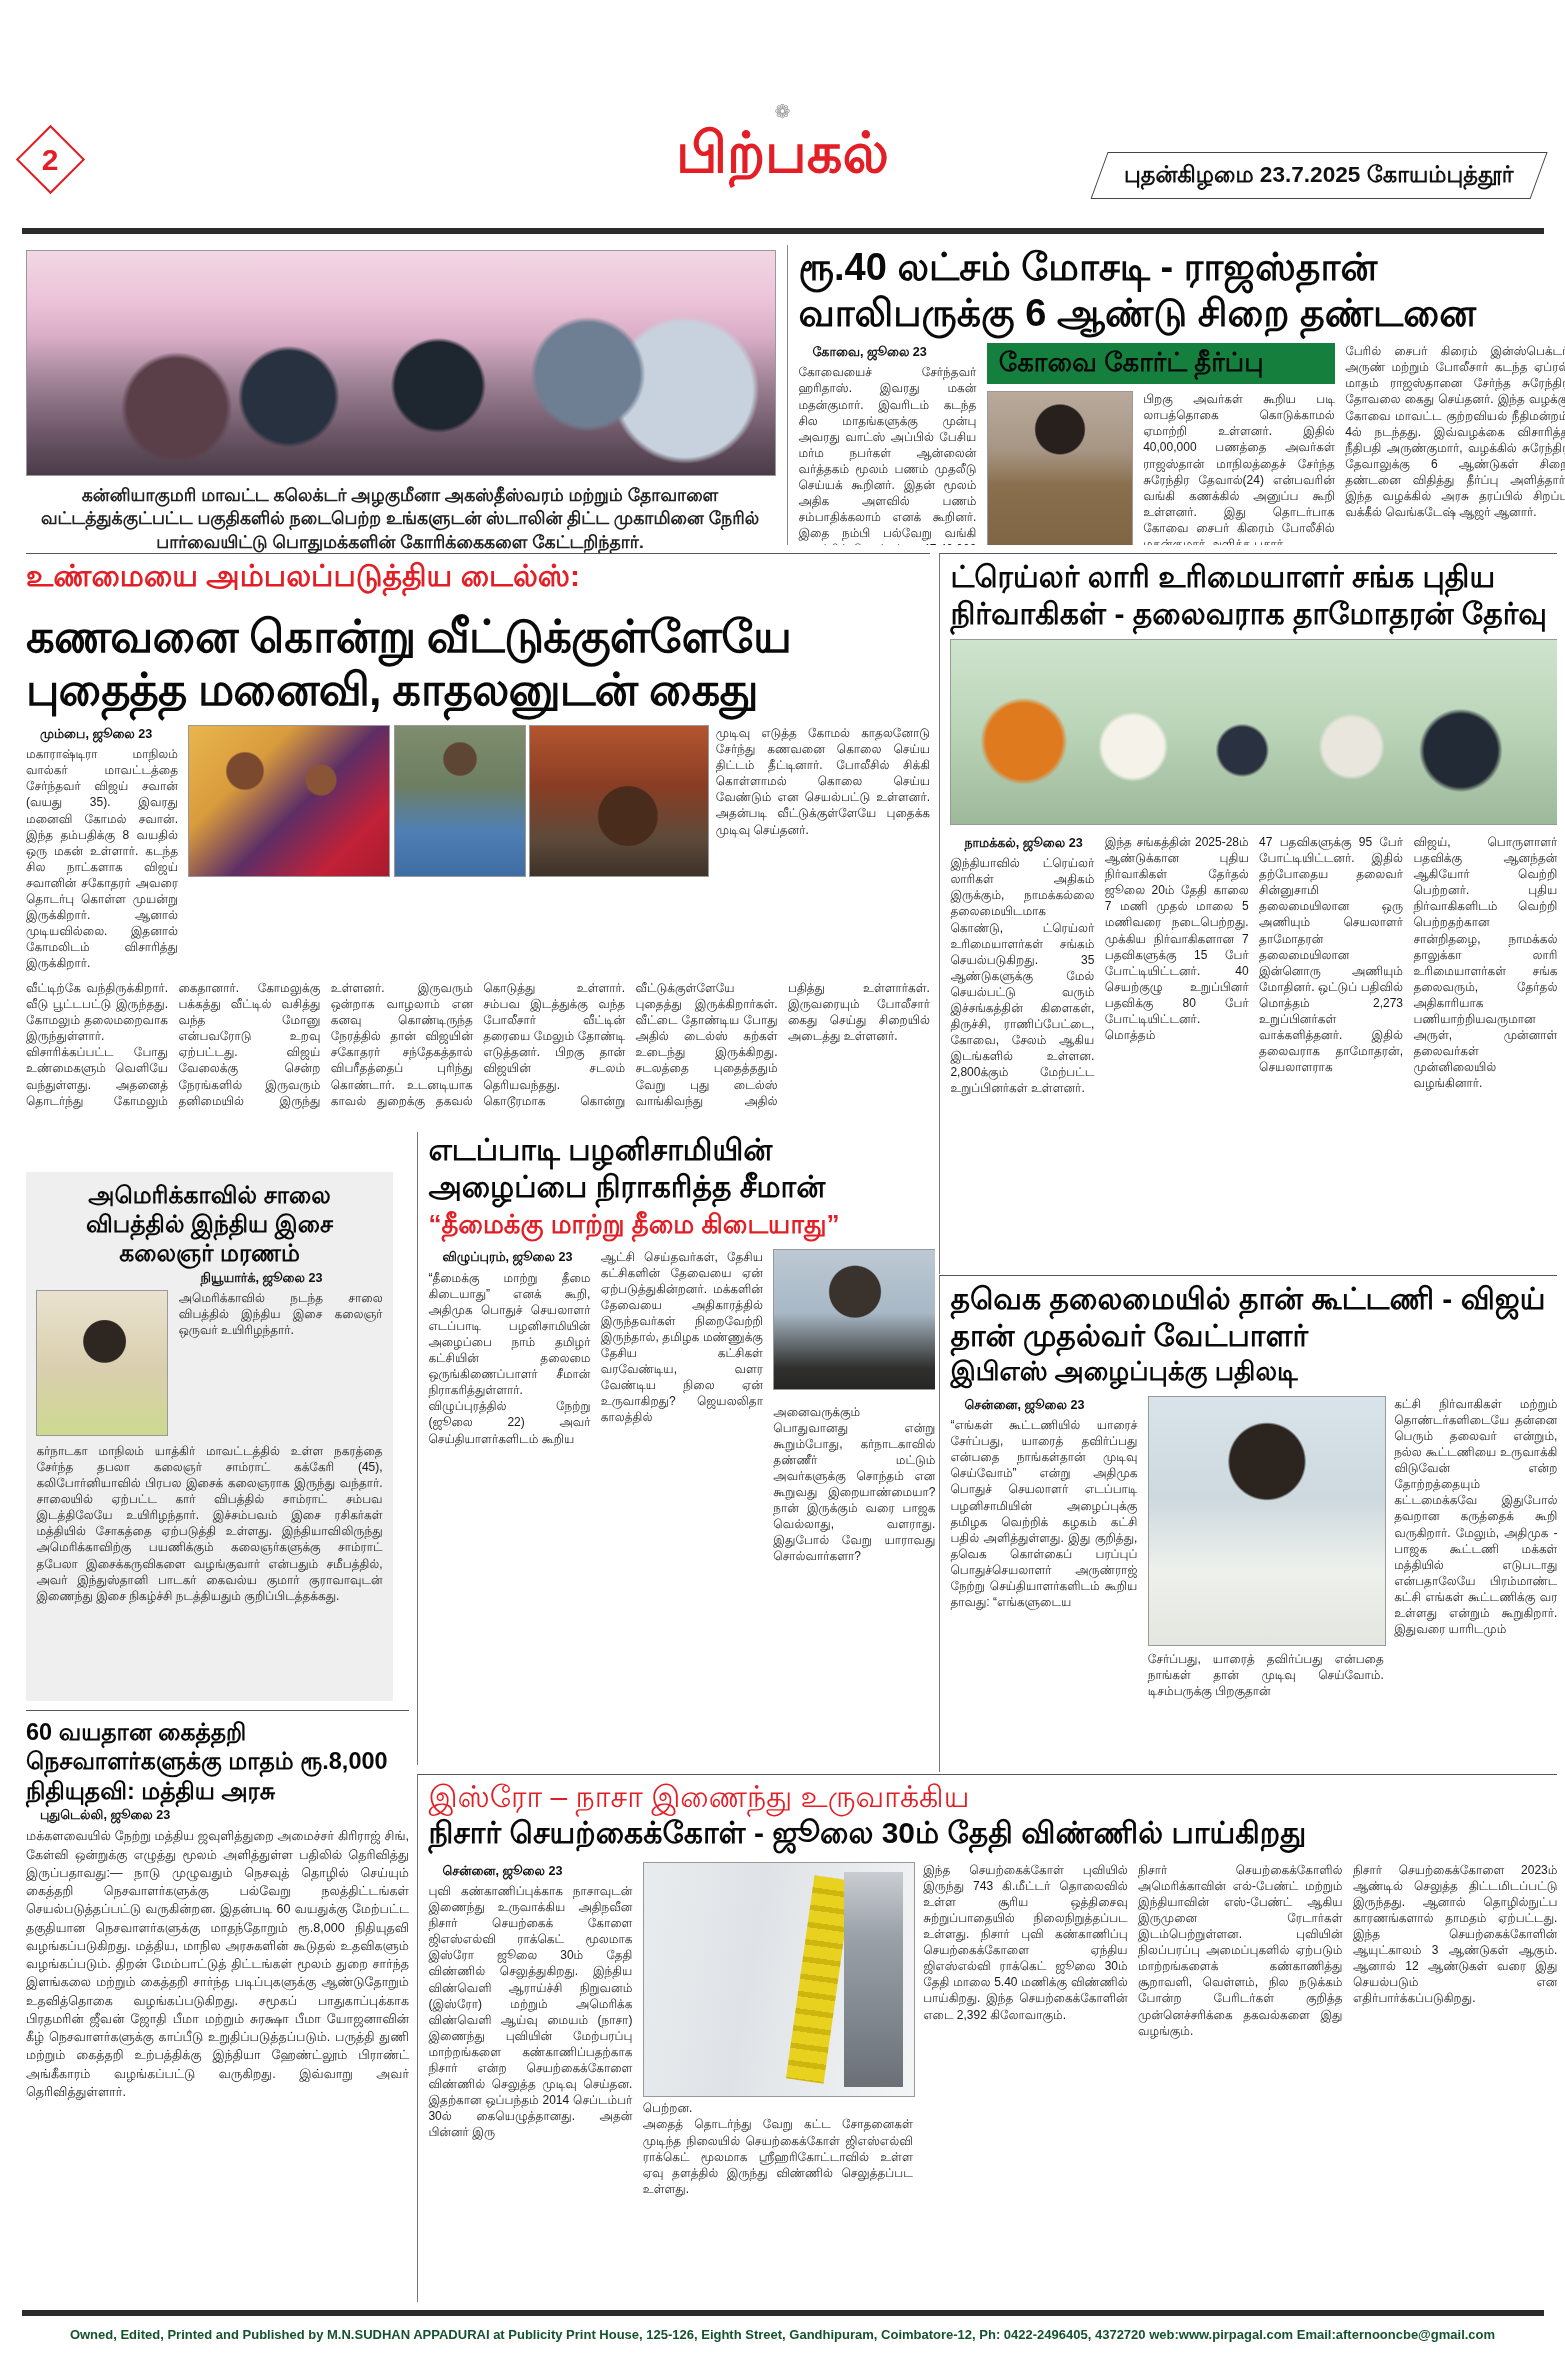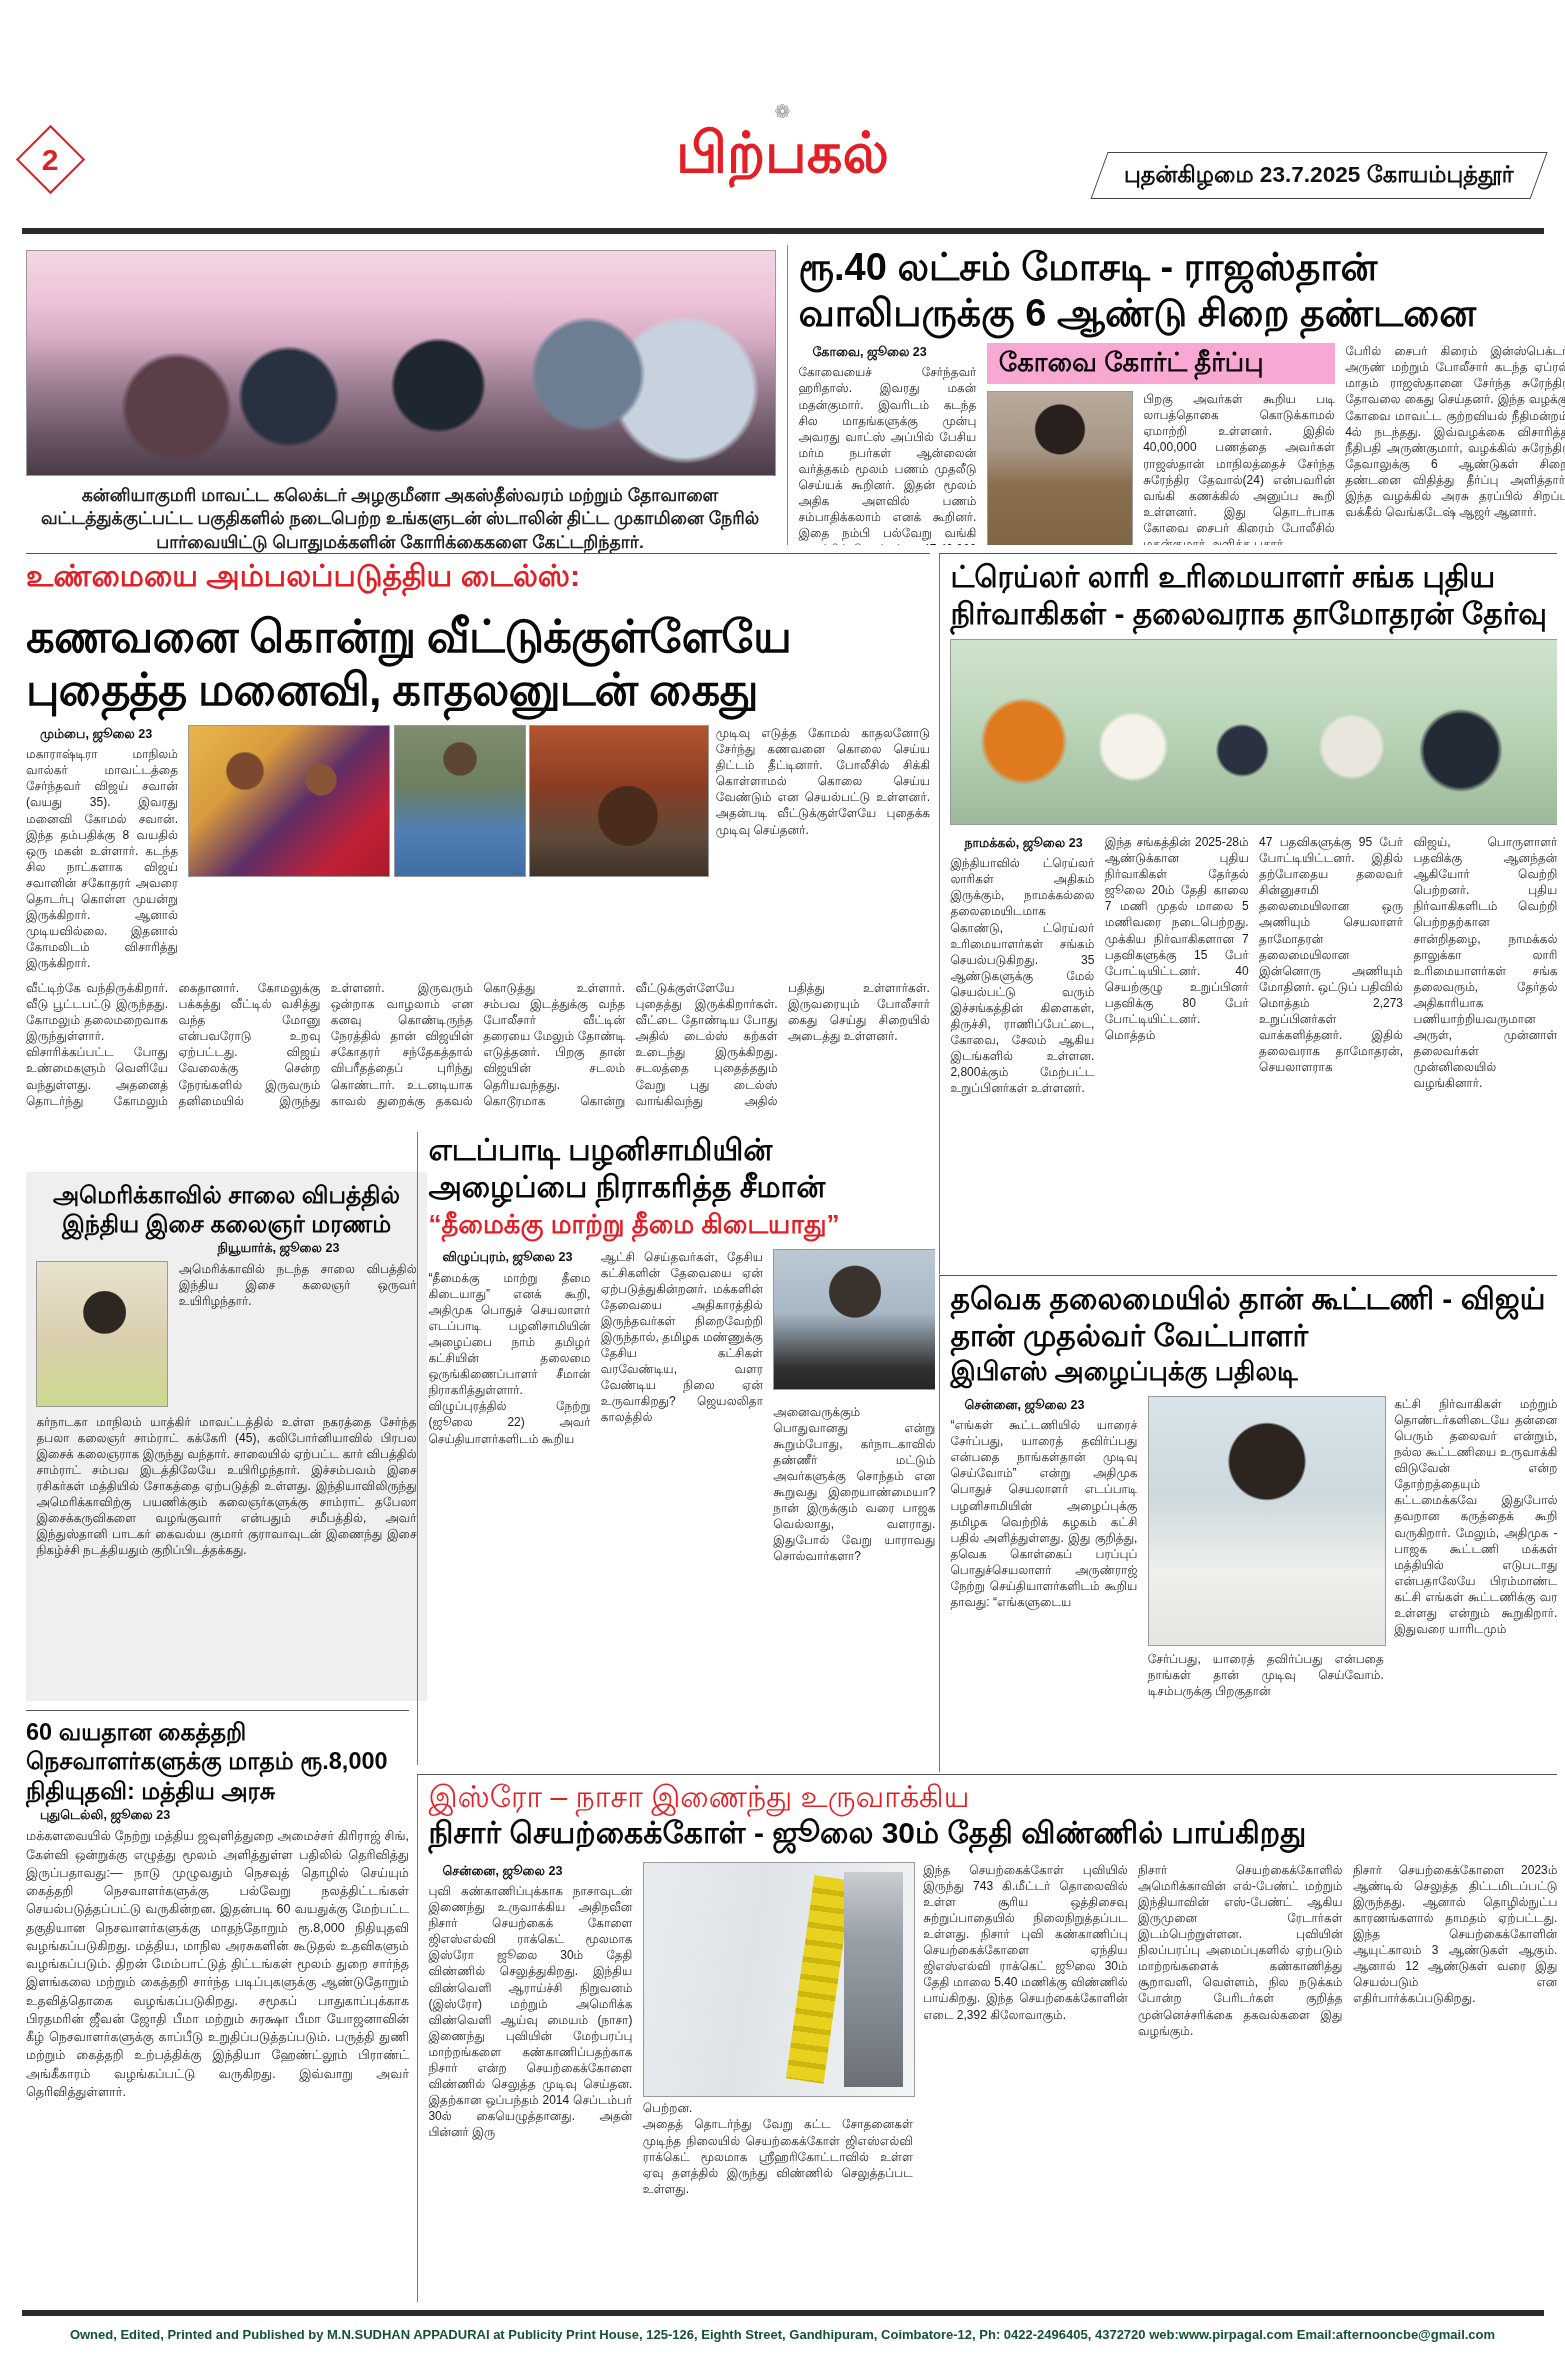--- a/index.html
+++ b/index.html
@@ -13,21 +13,21 @@
   .h-sm{font-weight:bold;font-size:23.5px;line-height:1.25;color:#0a0a0a;}
   .sub-red{color:#e31e25;font-weight:bold;font-size:26px;line-height:1.2;}
   .sub-bk{font-weight:bold;font-size:26px;line-height:1.2;color:#0a0a0a;}
   .dateline{font-weight:bold;font-size:12.6px;margin:1.7px 0 3.5px 14px;}
   .body-t{font-size:12px;line-height:1.34;text-align:justify;color:#1a1a1a;word-break:break-word;}
   .cols-6{column-count:6;column-gap:10.4px;}
   .row{display:flex;gap:10.4px;}
   .grow{flex:1 1 0;}
   .ph{background:#888;flex-shrink:0;}
   .caption{font-size:17.4px;line-height:1.35;text-align:center;font-weight:bold;color:#222;}
-  .graybox{background:#f9a8d4;font-weight:bold;font-size:26px;padding:3.5px 12px;color:#0a0a0a;}
+  .graybox{background:#15803d;font-weight:bold;font-size:26px;padding:3.5px 12px;color:#0a0a0a;}
   .rule-top{border-top:1.7px solid #555;}
   .vline-l{border-left:1.7px solid #777;padding-left:10.4px;}
   .diamond{width:45px;height:45px;border:2.6px solid #e31e25;transform:rotate(45deg);display:flex;align-items:center;justify-content:center;background:#fff;}
   .diamond span{transform:rotate(-45deg);color:#e31e25;font-weight:bold;font-size:30px;}
   .datebox{border:1.7px solid #444;transform:skewX(-20deg);padding:8.7px 24px;background:#fff;}
   .datebox>span{display:block;transform:skewX(20deg);font-size:22.6px;font-weight:bold;color:#111;}
   .masthead{color:#e31e25;font-weight:bold;font-size:56px;letter-spacing:0;}
   .ornament{color:#9a9a9a;font-size:19px;text-align:center;line-height:0.9;}
   .thickrule{background:#2b2b2b;height:6px;}
   .footer-t{font-size:13px;color:#14532d;text-align:center;font-weight:bold;}
@@ -141,21 +141,21 @@
     <div class="grow">
       <div class="dateline">நாமக்கல், ஜூலை 23</div>
       <div class="body-t">இந்தியாவில் ட்ரெய்லர் லாரிகள் அதிகம் இருக்கும், நாமக்கல்லை தலைமையிடமாக கொண்டு, ட்ரெய்லர் உரிமையாளர்கள் சங்கம் செயல்படுகிறது. 35 ஆண்டுகளுக்கு மேல் செயல்பட்டு வரும் இச்சங்கத்தின் கிளைகள், திருச்சி, ராணிப்பேட்டை, கோவை, சேலம் ஆகிய இடங்களில் உள்ளன. 2,800க்கும் மேற்பட்ட உறுப்பினர்கள் உள்ளனர்.</div>
     </div>
     <div class="body-t grow">இந்த சங்கத்தின் 2025-28ம் ஆண்டுக்கான புதிய நிர்வாகிகள் தேர்தல் ஜூலை 20ம் தேதி காலை 7 மணி முதல் மாலை 5 மணிவரை நடைபெற்றது. முக்கிய நிர்வாகிகளான 7 பதவிகளுக்கு 15 பேர் போட்டியிட்டனர். 40 செயற்குழு உறுப்பினர் பதவிக்கு 80 பேர் போட்டியிட்டனர். மொத்தம்</div>
     <div class="body-t grow">47 பதவிகளுக்கு 95 பேர் போட்டியிட்டனர். இதில் தற்போதைய தலைவர் சின்னுசாமி தலைமையிலான ஒரு அணியும் செயலாளர் தாமோதரன் தலைமையிலான இன்னொரு அணியும் மோதினர். ஒட்டுப் பதிவில் மொத்தம் 2,273 உறுப்பினர்கள் வாக்களித்தனர். இதில் தலைவராக தாமோதரன், செயலாளராக</div>
     <div class="body-t grow">விஜய், பொருளாளர் பதவிக்கு ஆனந்தன் ஆகியோர் வெற்றி பெற்றனர். புதிய நிர்வாகிகளிடம் வெற்றி பெற்றதற்கான சான்றிதழை, நாமக்கல் தாலுக்கா லாரி உரிமையாளர்கள் சங்க தலைவரும், தேர்தல் அதிகாரியாக பணியாற்றியவருமான அருள், முன்னாள் தலைவர்கள் முன்னிலையில் வழங்கினார்.</div>
   </div>
 </div>
 
-<div class="art" style="left:26px;top:1172px;width:401px;height:529px;background:#efefef;padding:8.7px 10.4px;box-sizing:border-box;">
+<div class="art" style="left:26px;top:1172px;width:367px;height:529px;background:#efefef;padding:8.7px 10.4px;box-sizing:border-box;">
   <div class="h-sm" style="text-align:center;">அமெரிக்காவில் சாலை விபத்தில் இந்திய இசை கலைஞர் மரணம்</div>
   <div class="dateline" style="text-align:center;margin-left:104px;">நியூயார்க், ஜூலை 23</div>
   <div class="row" style="margin-top:3.5px;">
     <div class="ph ph-musician" style="width:130px;height:144px;border:0.9px solid #999;"></div>
     <div class="body-t grow">அமெரிக்காவில் நடந்த சாலை விபத்தில் இந்திய இசை கலைஞர் ஒருவர் உயிரிழந்தார்.</div>
   </div>
   <div class="body-t" style="margin-top:7px;">கர்நாடகா மாநிலம் யாத்கிர் மாவட்டத்தில் உள்ள நகரத்தை சேர்ந்த தபலா கலைஞர் சாம்ராட் கக்கேரி (45), கலிபோர்னியாவில் பிரபல இசைக் கலைஞராக இருந்து வந்தார். சாலையில் ஏற்பட்ட கார் விபத்தில் சாம்ராட் சம்பவ இடத்திலேயே உயிரிழந்தார். இச்சம்பவம் இசை ரசிகர்கள் மத்தியில் சோகத்தை ஏற்படுத்தி உள்ளது. இந்தியாவிலிருந்து அமெரிக்காவிற்கு பயணிக்கும் கலைஞர்களுக்கு சாம்ராட் தபேலா இசைக்கருவிகளை வழங்குவார் என்பதும் சமீபத்தில், அவர் இந்துஸ்தானி பாடகர் கைவல்ய குமார் குராவாவுடன் இணைந்து இசை நிகழ்ச்சி நடத்தியதும் குறிப்பிடத்தக்கது.</div>
 </div>
 
 <div class="art vline-l" style="left:417px;top:1132px;width:507px;height:633px;">

